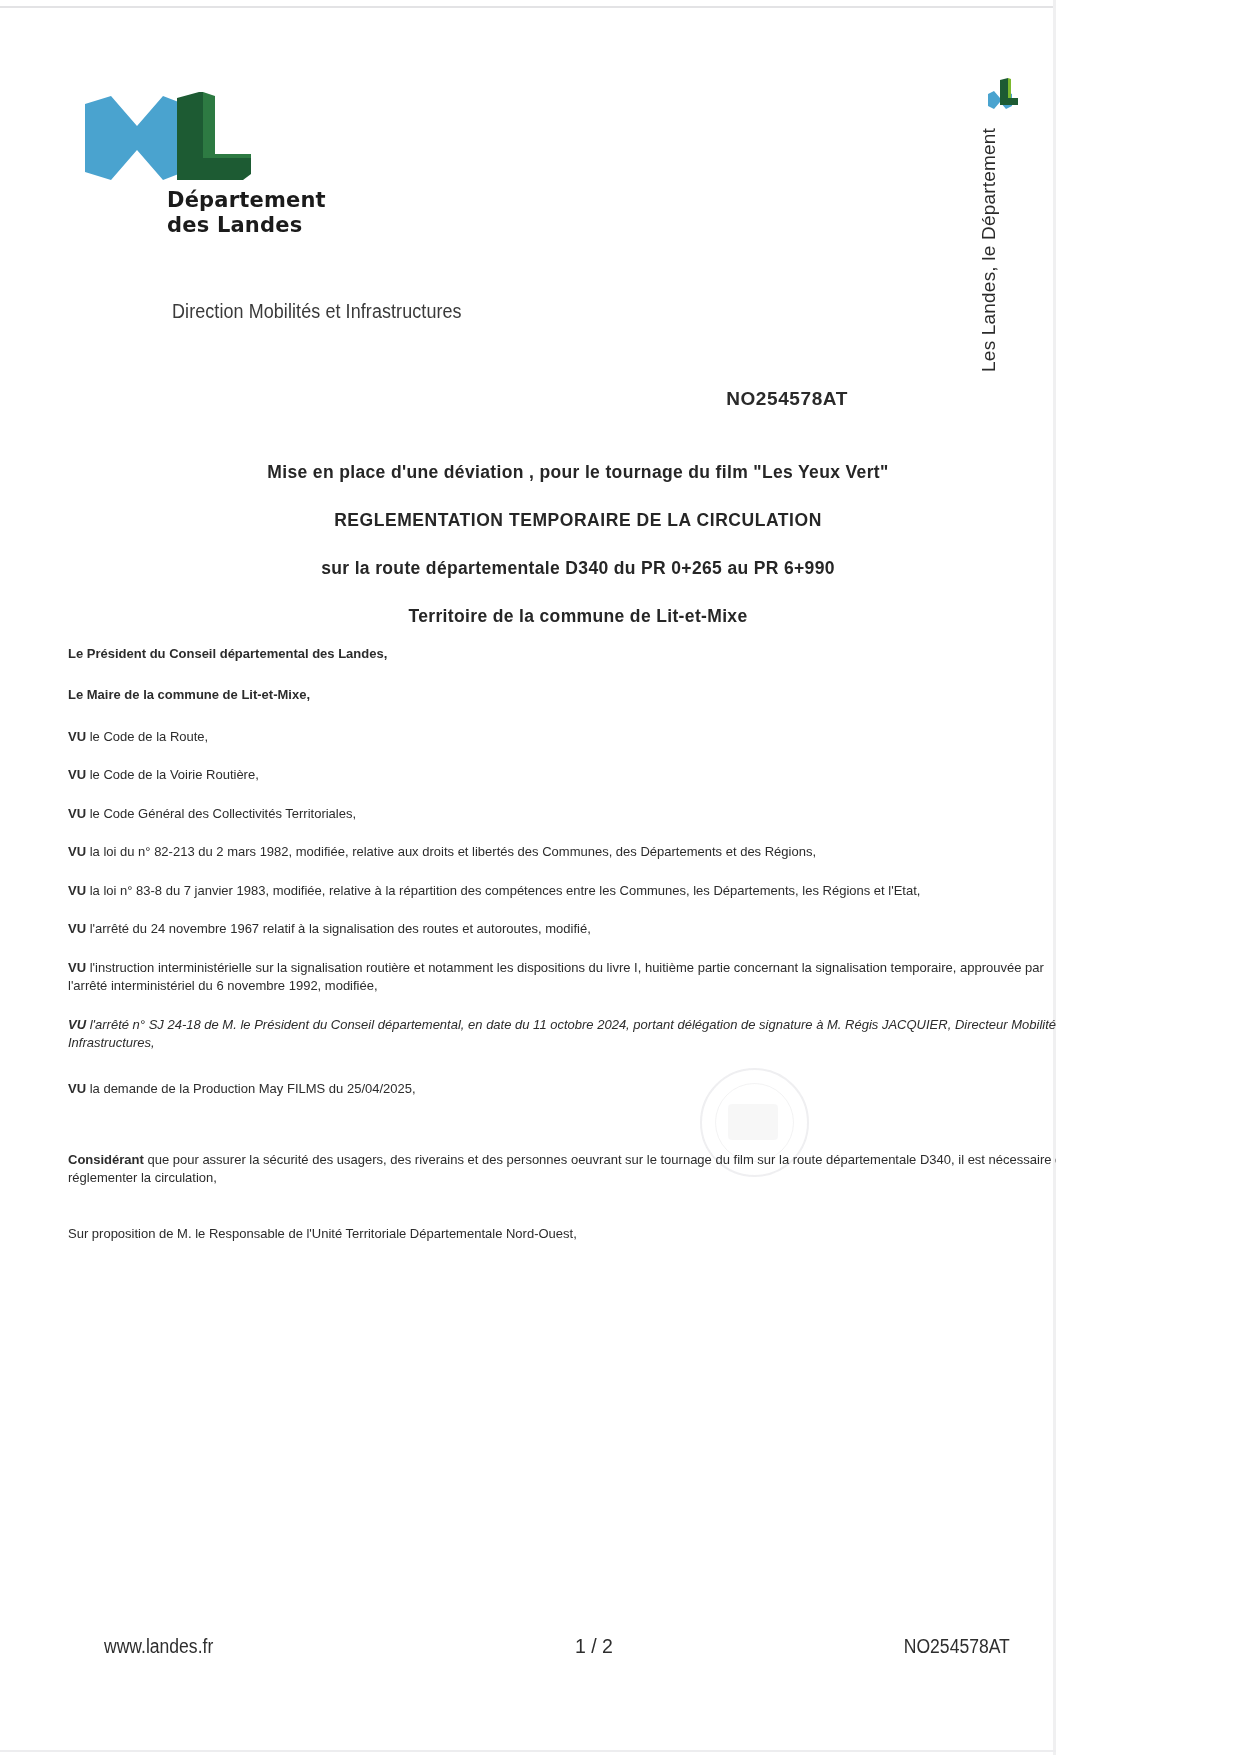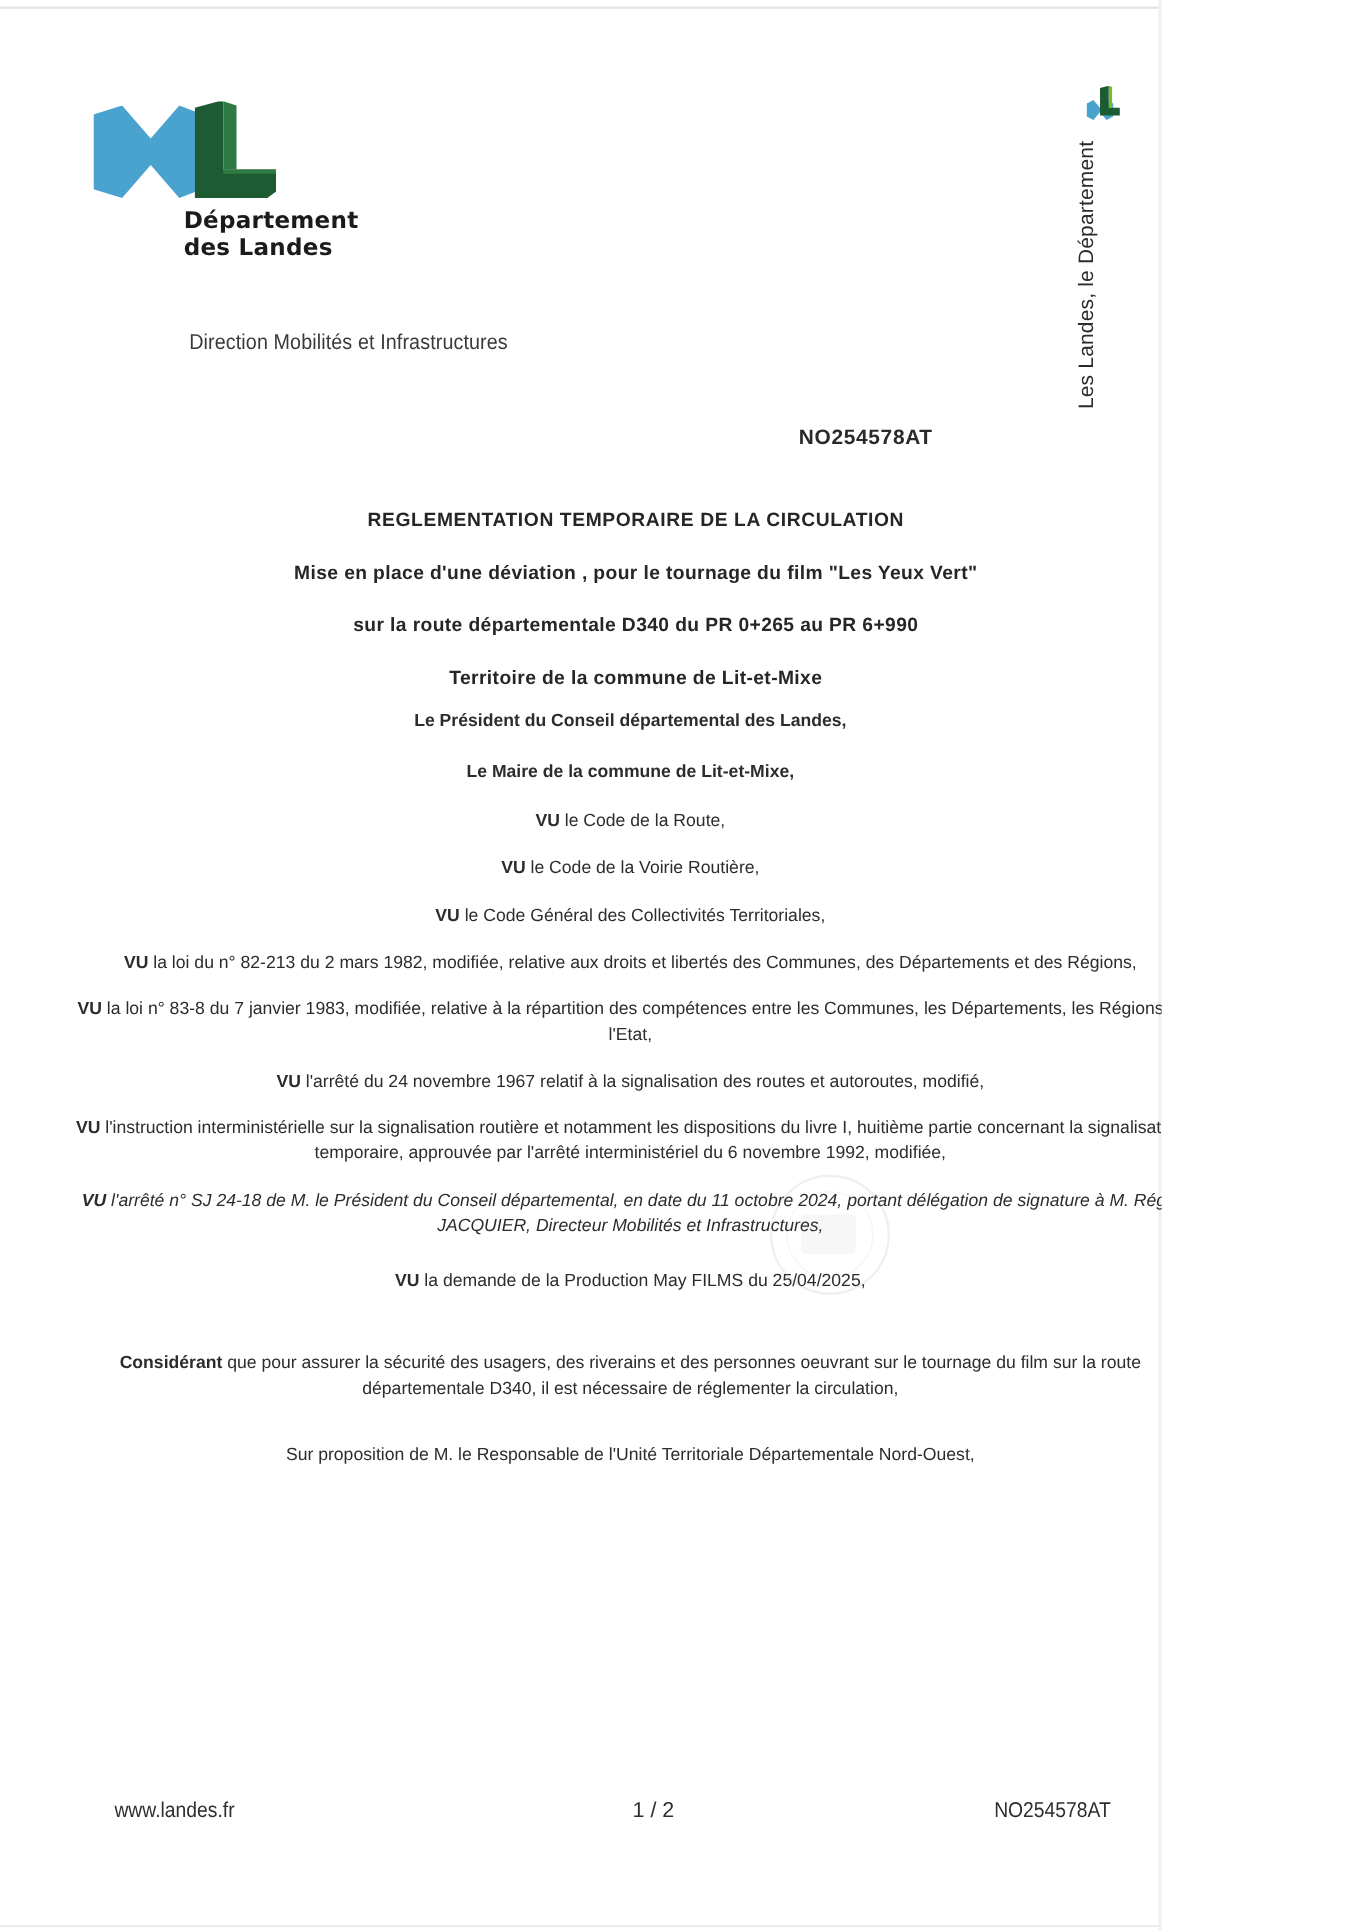--- a/index.html
+++ b/index.html
@@ -145,25 +145,25 @@
   .title-block .t-line:last-child { margin-bottom: 0; }
 
   
   .body-block {
     position: absolute;
     left: 68px;
     top: 645px;
     width: 1010px;
   }
   .para {
-    font-size: 16px;
+    font-size: 13px;
     line-height: 1.42;
     color: #2c2c2c;
     margin: 0 0 20px 0;
-    text-align: center;
+    text-align: left;
   }
   .para.bold-head {
     font-weight: bold;
     margin-bottom: 23px;
   }
   .para .lead {
     font-weight: bold;
   }
   .para.gap-big { margin-bottom: 52px; }
   .para.gap-huge { margin-bottom: 28px; font-style: italic; }
@@ -269,22 +269,22 @@
       <polygon points="22,0 25,1 25,20 22,20" fill="#7cb92e"></polygon>
     </svg>
     <div class="v-text">Les Landes, le Département</div>
   </div>
 
   <div class="direction-line">Direction Mobilités et Infrastructures</div>
 
   <div class="ref-top">NO254578AT</div>
 
   <div class="title-block">
+    <div class="t-line">Mise en place d'une déviation , pour le tournage du film "Les Yeux Vert"</div>
     <div class="t-line t1">REGLEMENTATION TEMPORAIRE DE LA CIRCULATION</div>
-    <div class="t-line">Mise en place d'une déviation , pour le tournage du film "Les Yeux Vert"</div>
     <div class="t-line">sur la route départementale D340 du PR 0+265 au PR 6+990</div>
     <div class="t-line">Territoire de la commune de Lit-et-Mixe</div>
   </div>
 
   <div class="body-block">
 
     <p class="para bold-head">Le Président du Conseil départemental des Landes,</p>
     <p class="para bold-head">Le Maire de la commune de Lit-et-Mixe,</p>
 
     <p class="para">

